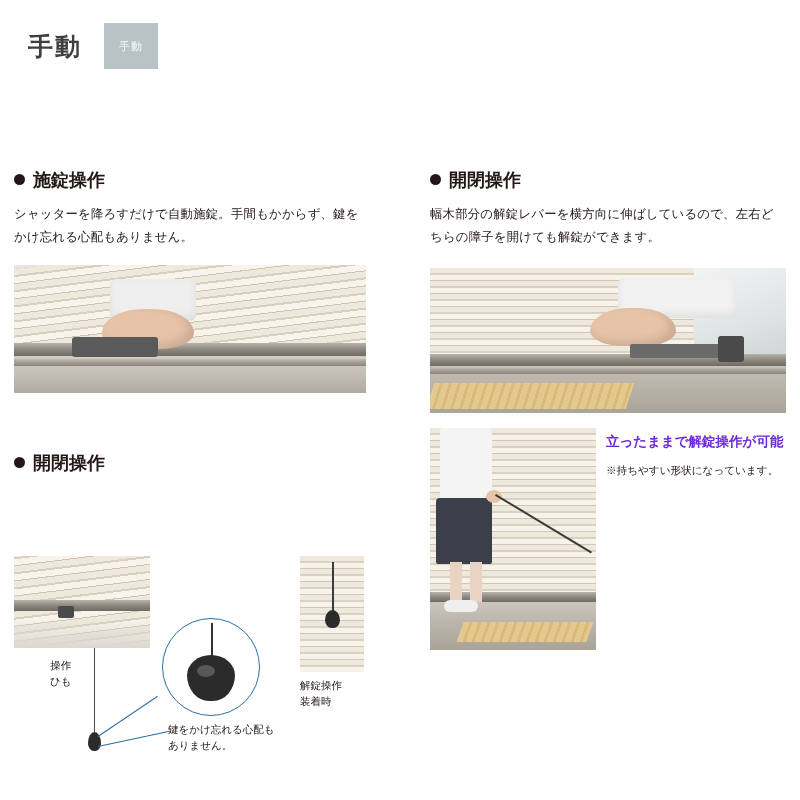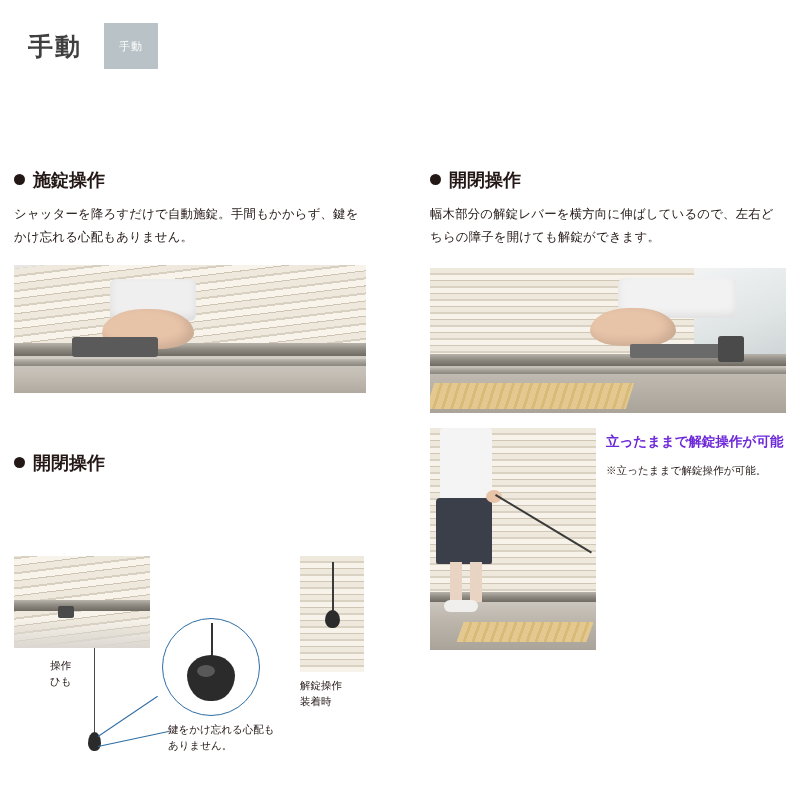--- a/index.html
+++ b/index.html
@@ -310,21 +310,21 @@
     <div class="person-skirt" style="left:6px;top:70px;width:56px;height:66px;"></div>
     <div class="leg" style="left:20px;top:134px;width:12px;height:40px;"></div>
     <div class="leg" style="left:40px;top:134px;width:12px;height:40px;"></div>
     <div style="position:absolute;left:14px;top:172px;width:34px;height:12px;background:#f0efed;border-radius:8px;"></div>
     <div style="position:absolute;left:56px;top:62px;width:16px;height:13px;background:#e7c3a8;border-radius:50%;"></div>
     <div class="cord" style="left:66px;top:66px;width:112px;height:1.6px;transform:rotate(31deg);"></div>
   </div>
 
   <div class="right-note">
     <div class="right-note-title">立ったままで解錠操作が可能</div>
-    <div class="right-note-small">※立ったままで解錠操作が可能。</div>
+    <div class="right-note-small">※持ちやすい形状になっています。</div>
   </div>
 
   <div class="diagram">
 
     <div class="photo" style="position:absolute;left:0;top:0;width:136px;height:92px;">
       <div class="slats-rot"></div>
       <div class="rail" style="left:0;right:0;top:44px;height:11px;"></div>
       <div style="position:absolute;left:44px;top:50px;width:16px;height:12px;background:#4a4a4a;border-radius:2px;"></div>
       <div style="position:absolute;left:0;right:0;bottom:0;height:30px;background:linear-gradient(180deg,rgba(255,255,255,0) 0%, #dcd8d1 100%);"></div>
     </div>

